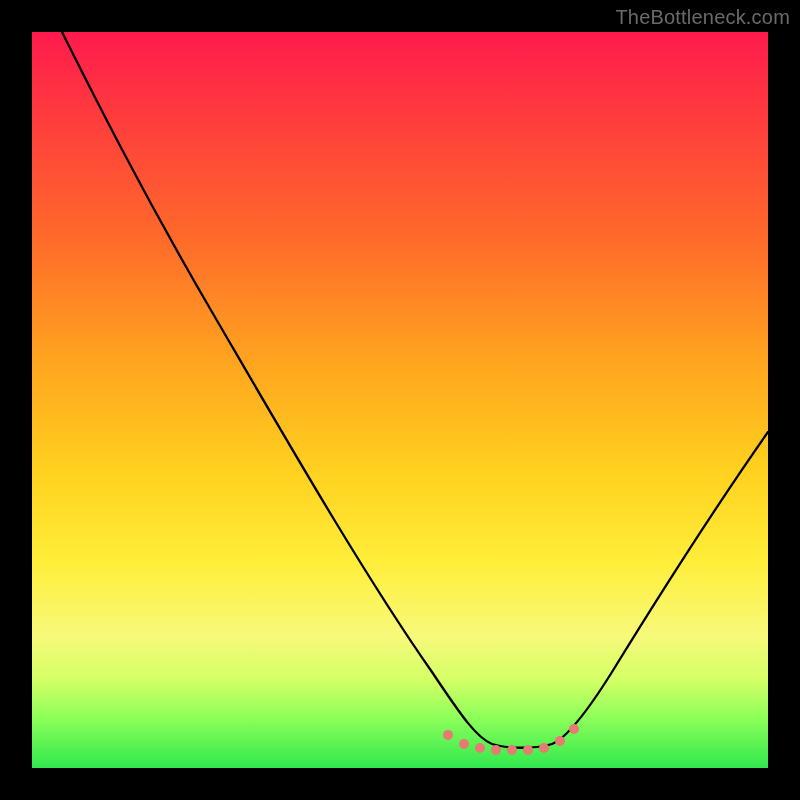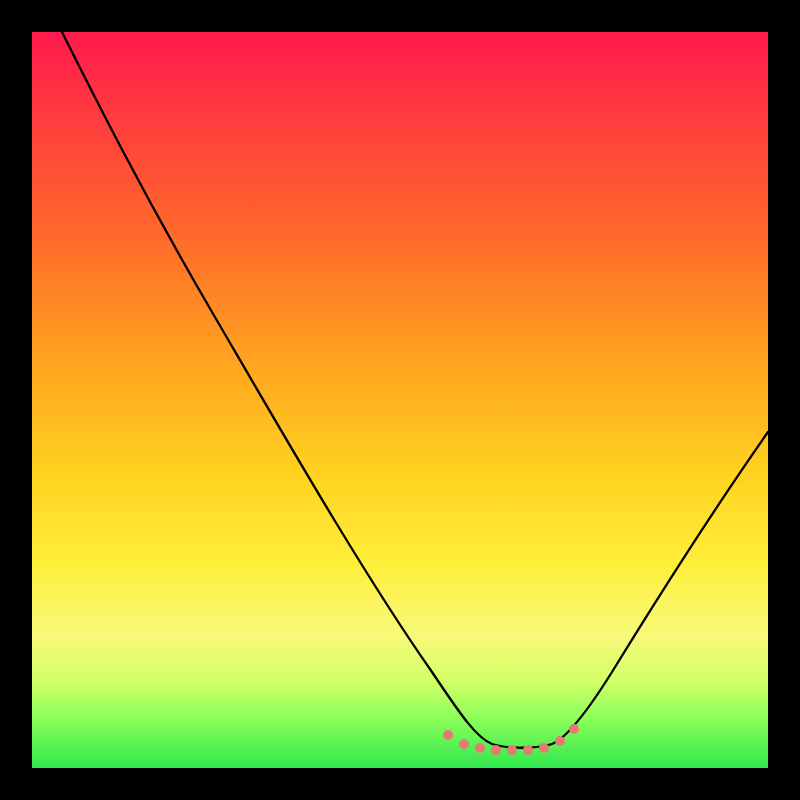--- a/index.html
+++ b/index.html
@@ -81,13 +81,14 @@
         <circle cx="464" cy="718" r="5"></circle>
         <circle cx="480" cy="718" r="5"></circle>
         <circle cx="496" cy="718" r="5"></circle>
         <circle cx="512" cy="716" r="5"></circle>
         <circle cx="528" cy="709" r="5"></circle>
         <circle cx="542" cy="697" r="5"></circle>
       </g>
     </svg>
   </div>
 
+  <div class="watermark">TheBottleneck.com</div>
 </div>
 
 </body></html>

